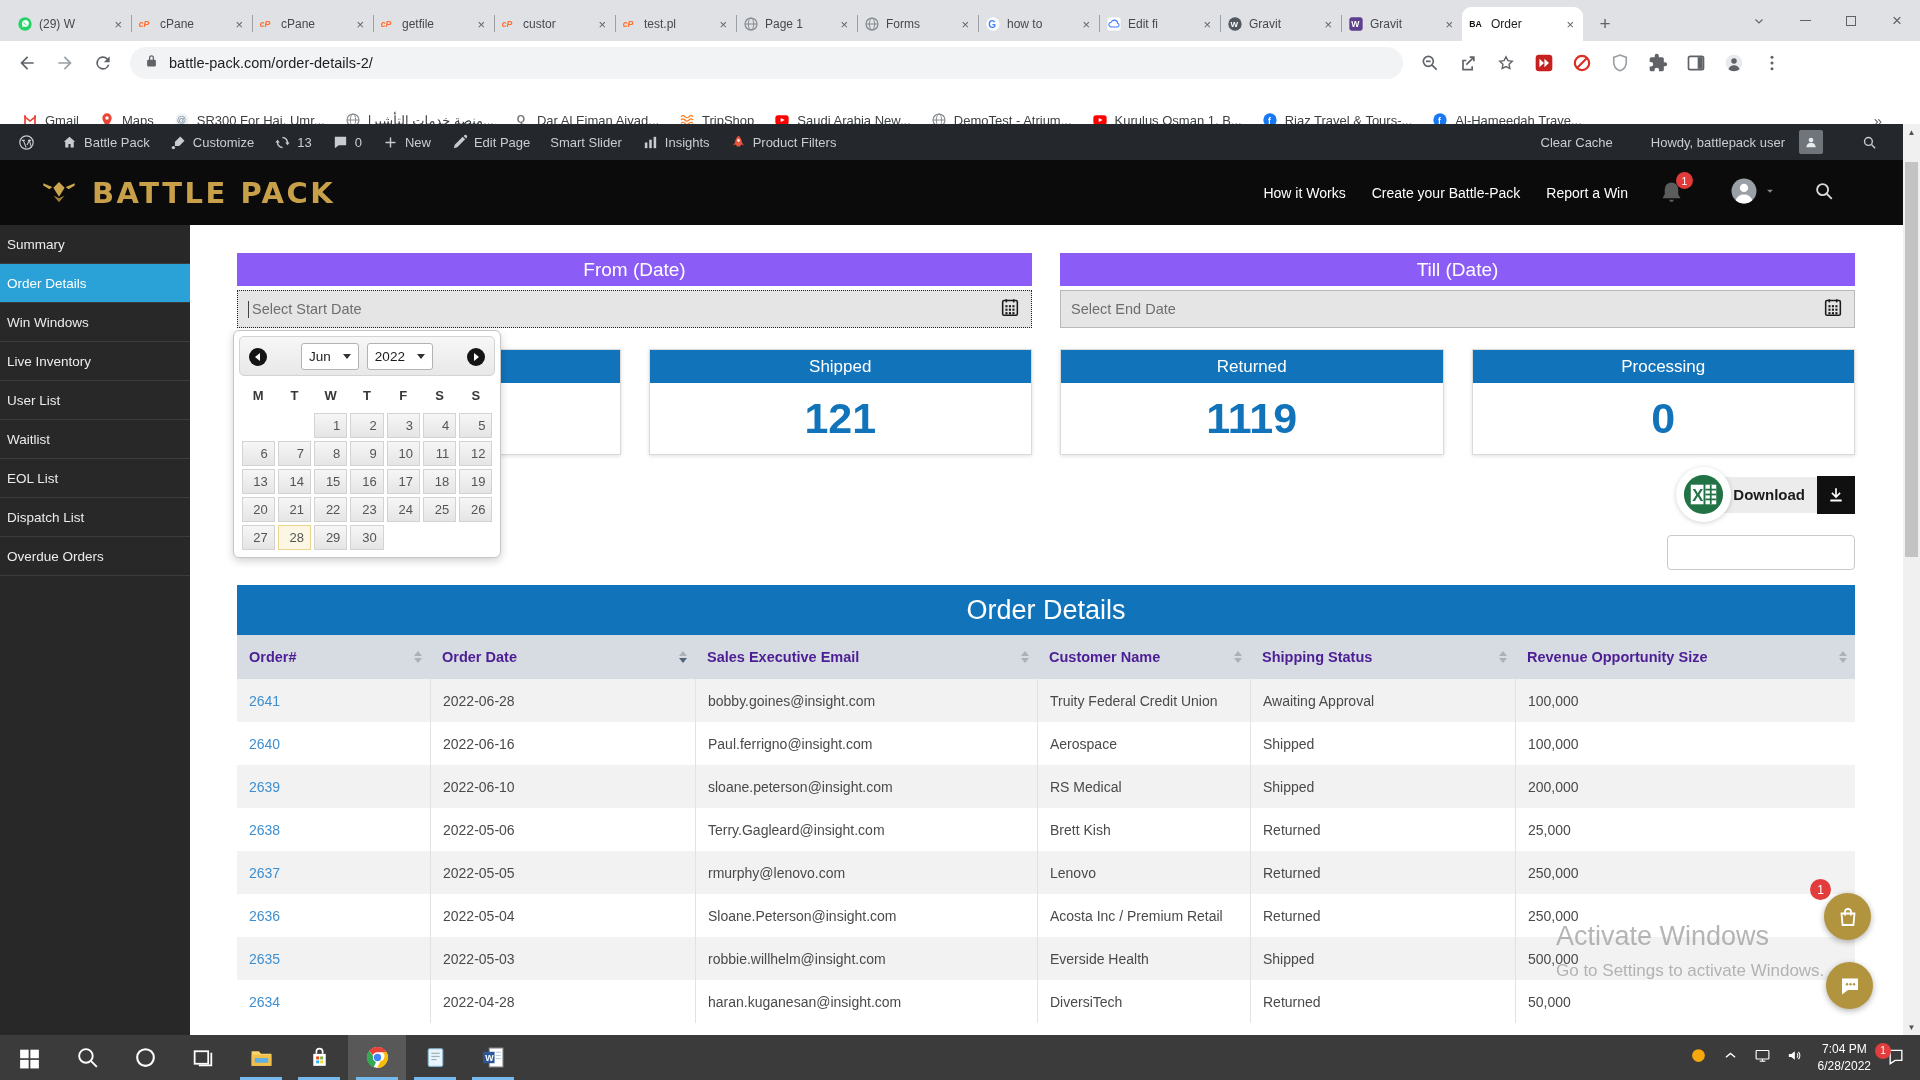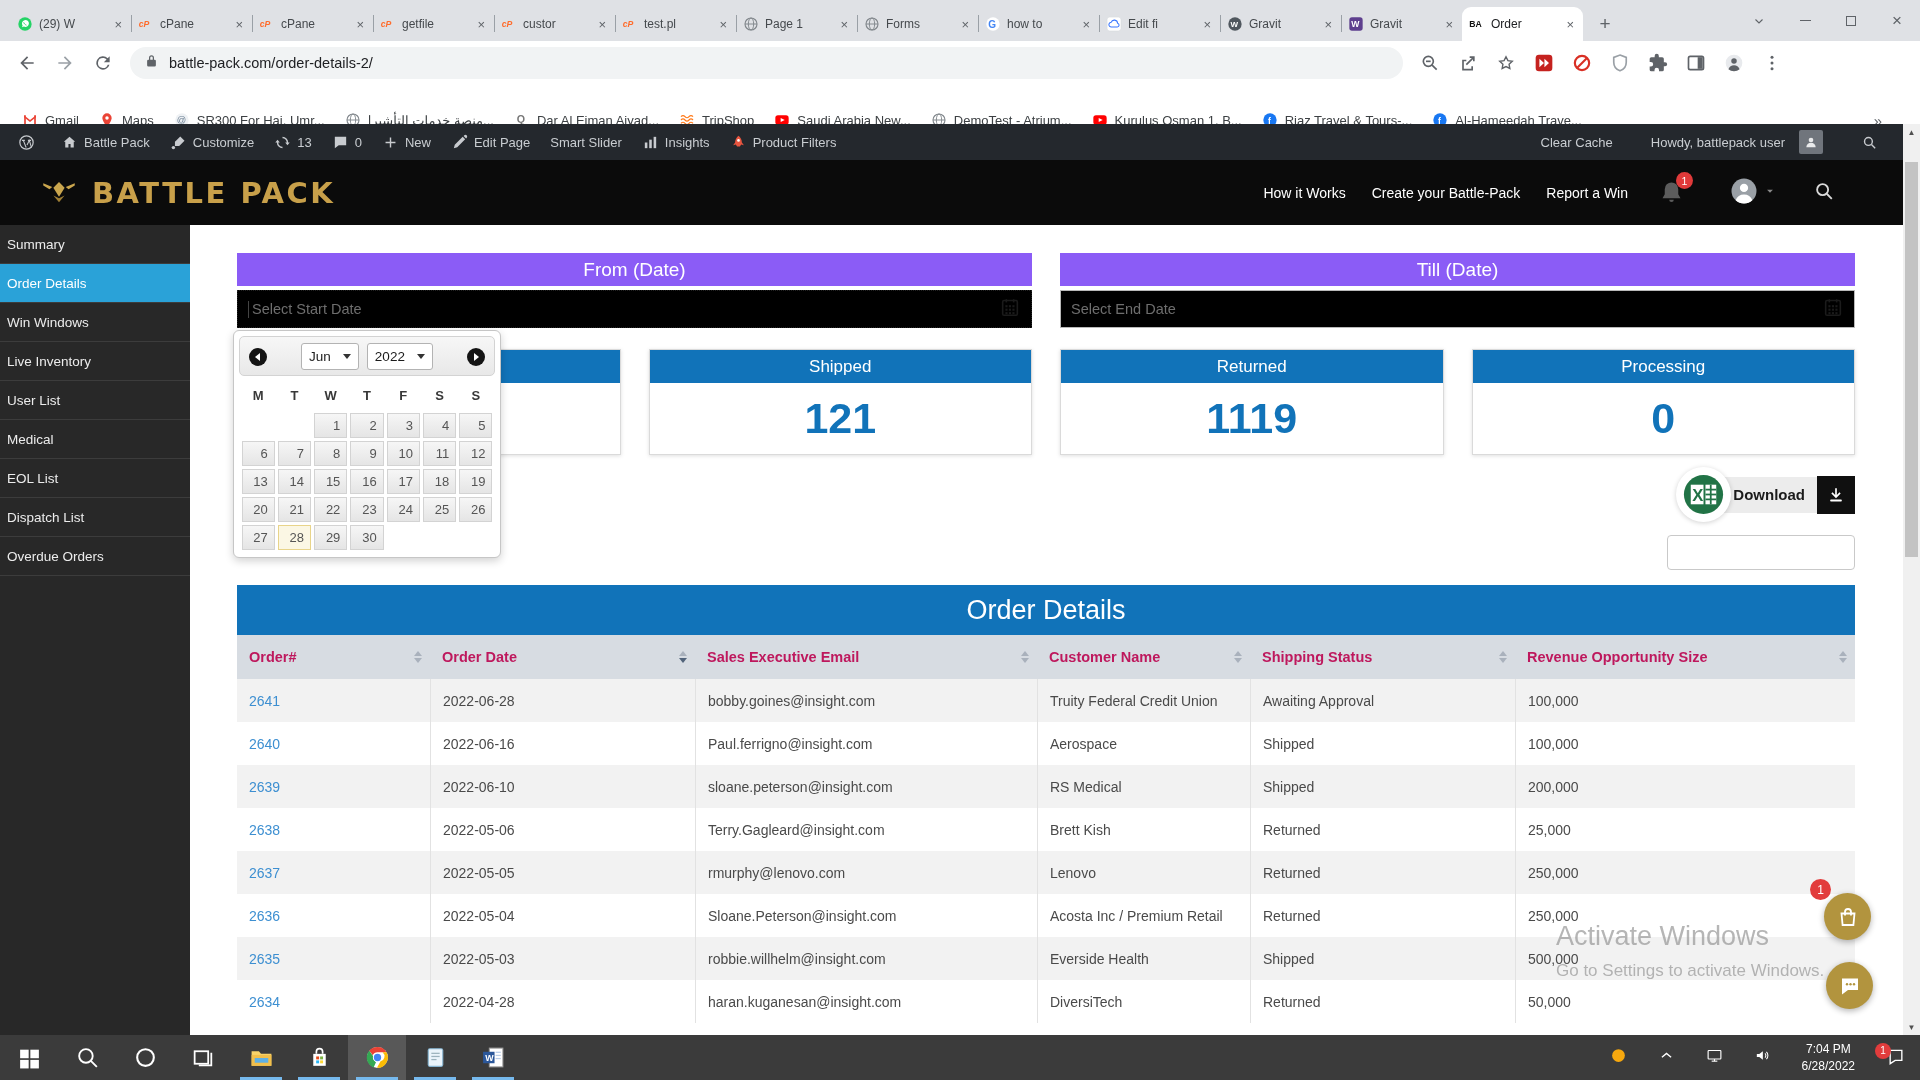--- a/index.html
+++ b/index.html
@@ -65,21 +65,21 @@
   
   .content{position:absolute;top:225px;bottom:45px;left:0;right:17px;display:flex;background:#fff;}
   .sidebar{width:190px;background:#282828;flex:0 0 190px;}
   .sitem{height:39px;display:flex;align-items:center;padding-left:7px;color:#ececec;font-size:13.5px;border-bottom:1px solid #3c3c3c;}
   .sitem.active{background:#2aa2d8;color:#fff;}
   .main{flex:1;padding:28px 48px 0 47px;position:relative;overflow:hidden;}
 
   .filterrow{display:flex;gap:28px;}
   .filter{flex:1;}
   .fhead{height:33px;background:#8b5cf6;color:#fff;display:flex;align-items:center;justify-content:center;font-size:19px;}
-  .finput{height:38px;margin-top:4px;border:1px solid #b9b9b9;display:flex;align-items:center;padding:0 10px;gap:2px;background:#000000;}
+  .finput{height:38px;margin-top:4px;border:1px solid #b9b9b9;display:flex;align-items:center;padding:0 10px;gap:2px;background:#e5e5e5;}
   .finput.focused{border:1.5px dotted #222;}
   .caretbar{width:1px;height:17px;background:#444;margin-right:1px;}
   .fplaceholder{flex:1;color:#6e6e6e;font-size:14.5px;}
   .calicon svg{width:22px;height:22px;}
 
   .statsrow{display:flex;gap:28px;margin-top:21px;}
   .scard{flex:1;border:1px solid #dadada;box-shadow:0 1px 4px rgba(0,0,0,.13);background:#fff;}
   .shead{height:33px;background:#1173b9;color:#fff;display:flex;align-items:center;justify-content:center;font-size:17px;}
   .sval{height:71px;display:flex;align-items:center;justify-content:center;font-size:43px;font-weight:bold;color:#1173b9;}
 
@@ -90,21 +90,21 @@
   .dlbtn{width:38px;height:38px;background:#101010;border:none;display:flex;align-items:center;justify-content:center;}
   .dlbtn svg{width:20px;height:20px;}
 
   .fieldrow{margin-top:17px;display:flex;justify-content:flex-end;}
   .searchfield{width:188px;height:35px;border:1px solid #c9c9c9;border-radius:4px;font-size:14px;padding:0 8px;}
 
   .ordertable{margin-top:15px;}
   .ttitle{height:50px;background:#1173b9;color:#fff;display:flex;align-items:center;justify-content:center;font-size:27px;}
   .thead,.tr{display:grid;grid-template-columns:193px 265px 342px 213px 265px 340px;}
   .thead{background:#d7dce2;height:44px;}
-  .th{display:flex;align-items:center;padding-left:12px;font-size:14.5px;font-weight:bold;color:#be185d;position:relative;}
+  .th{display:flex;align-items:center;padding-left:12px;font-size:14.5px;font-weight:bold;color:#4c1d95;position:relative;}
   .sorticon{position:absolute;right:8px;display:flex;flex-direction:column;gap:2px;}
   .tri{width:0;height:0;border-left:4px solid transparent;border-right:4px solid transparent;}
   .tri.up{border-bottom:5px solid #a9b1bc;}
   .tri.down{border-top:5px solid #a9b1bc;}
   .tri.down.active{border-top-color:#51637a;}
   .tr{height:43px;background:#fff;}
   .tr.alt{background:#f2f2f2;}
   .td{display:flex;align-items:center;padding-left:12px;font-size:14px;color:#4a4a4a;border-left:1px solid #e2e2e2;overflow:hidden;white-space:nowrap;}
   .td:first-child{border-left:none;color:#3d8fd1;}
 
@@ -140,21 +140,21 @@
   .fbtn.cart{left:1824px;top:893px;}
   .fbtn.chat{left:1826px;top:962px;}
   .cartbadge{position:absolute;left:1810px;top:879px;width:21px;height:21px;border-radius:50%;background:#e23c3c;color:#fff;font-size:12px;display:flex;align-items:center;justify-content:center;z-index:56;}
 
   
   .taskbar{position:absolute;bottom:0;left:0;right:0;height:45px;background:#3b3b3b;z-index:100;display:flex;align-items:stretch;}
   .tslot{width:58px;display:flex;align-items:center;justify-content:center;position:relative;}
   .tslot svg{width:25px;height:25px;}
   .tslot.open::after{content:"";position:absolute;bottom:0;left:8px;right:8px;height:3px;background:#76b9ed;}
   .tslot.active{background:#585858;}
-  .tray{margin-left:auto;display:flex;align-items:center;gap:31px;padding-right:12px;}
+  .tray{margin-left:auto;display:flex;align-items:center;gap:15px;padding-right:12px;}
   .tray svg{width:17px;height:17px;}
   .clock{text-align:center;color:#fff;font-size:12px;line-height:1.4;white-space:nowrap;}
   .notifwrap{position:relative;width:22px;height:22px;}
   .notifwrap svg{width:20px;height:20px;}
   .traybadge{position:absolute;top:-4px;left:-11px;width:16px;height:16px;border-radius:50%;background:#e23c3c;color:#fff;font-size:10px;display:flex;align-items:center;justify-content:center;}
 </style>
 </head>
 <body>
 
 <div class="tabstrip">
@@ -634,21 +634,21 @@
       </svg></span>
 </div>
 
 <div class="content">
   <div class="sidebar" id="sidebar">
       <div class="sitem">Summary</div>
       <div class="sitem active">Order Details</div>
       <div class="sitem">Win Windows</div>
       <div class="sitem">Live Inventory</div>
       <div class="sitem">User List</div>
-      <div class="sitem">Medical</div>
+      <div class="sitem">Waitlist</div>
       <div class="sitem">EOL List</div>
       <div class="sitem">Dispatch List</div>
       <div class="sitem">Overdue Orders</div>
     </div>
   <div class="main">
     <div class="filterrow">
       <div class="filter">
         <div class="fhead">From (Date)</div>
         <div class="finput focused">
           <span class="caretbar"></span>

